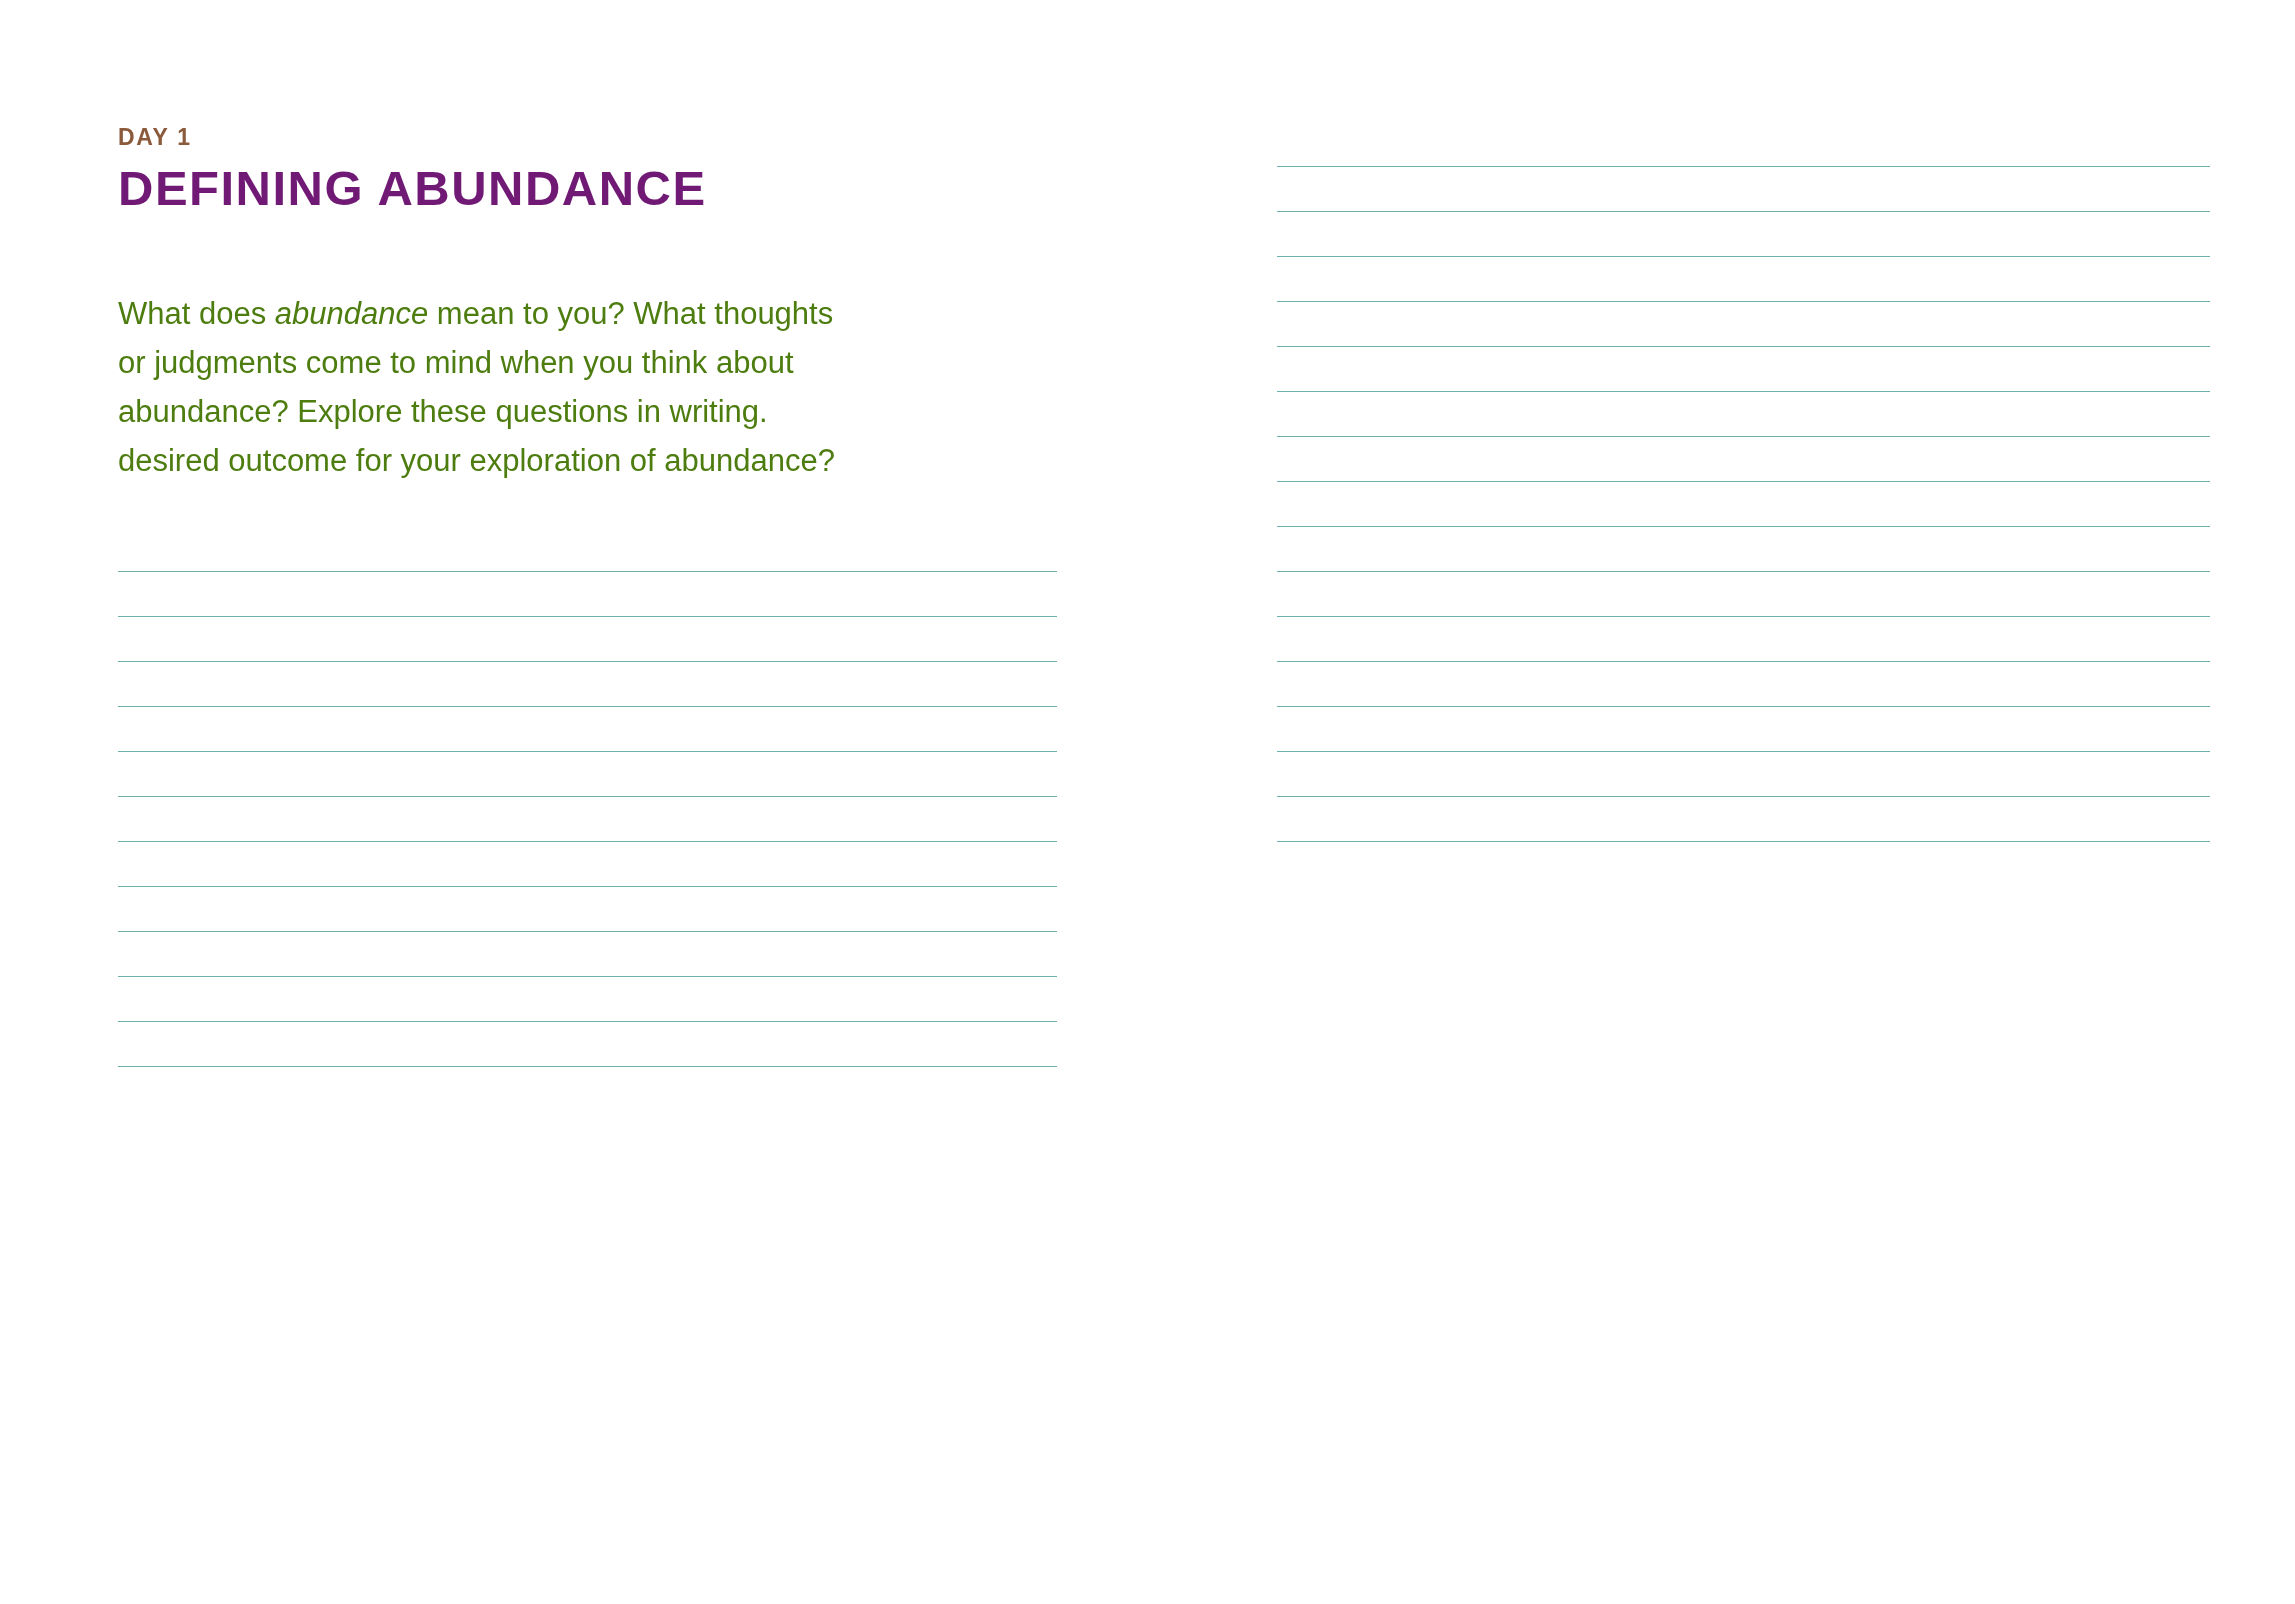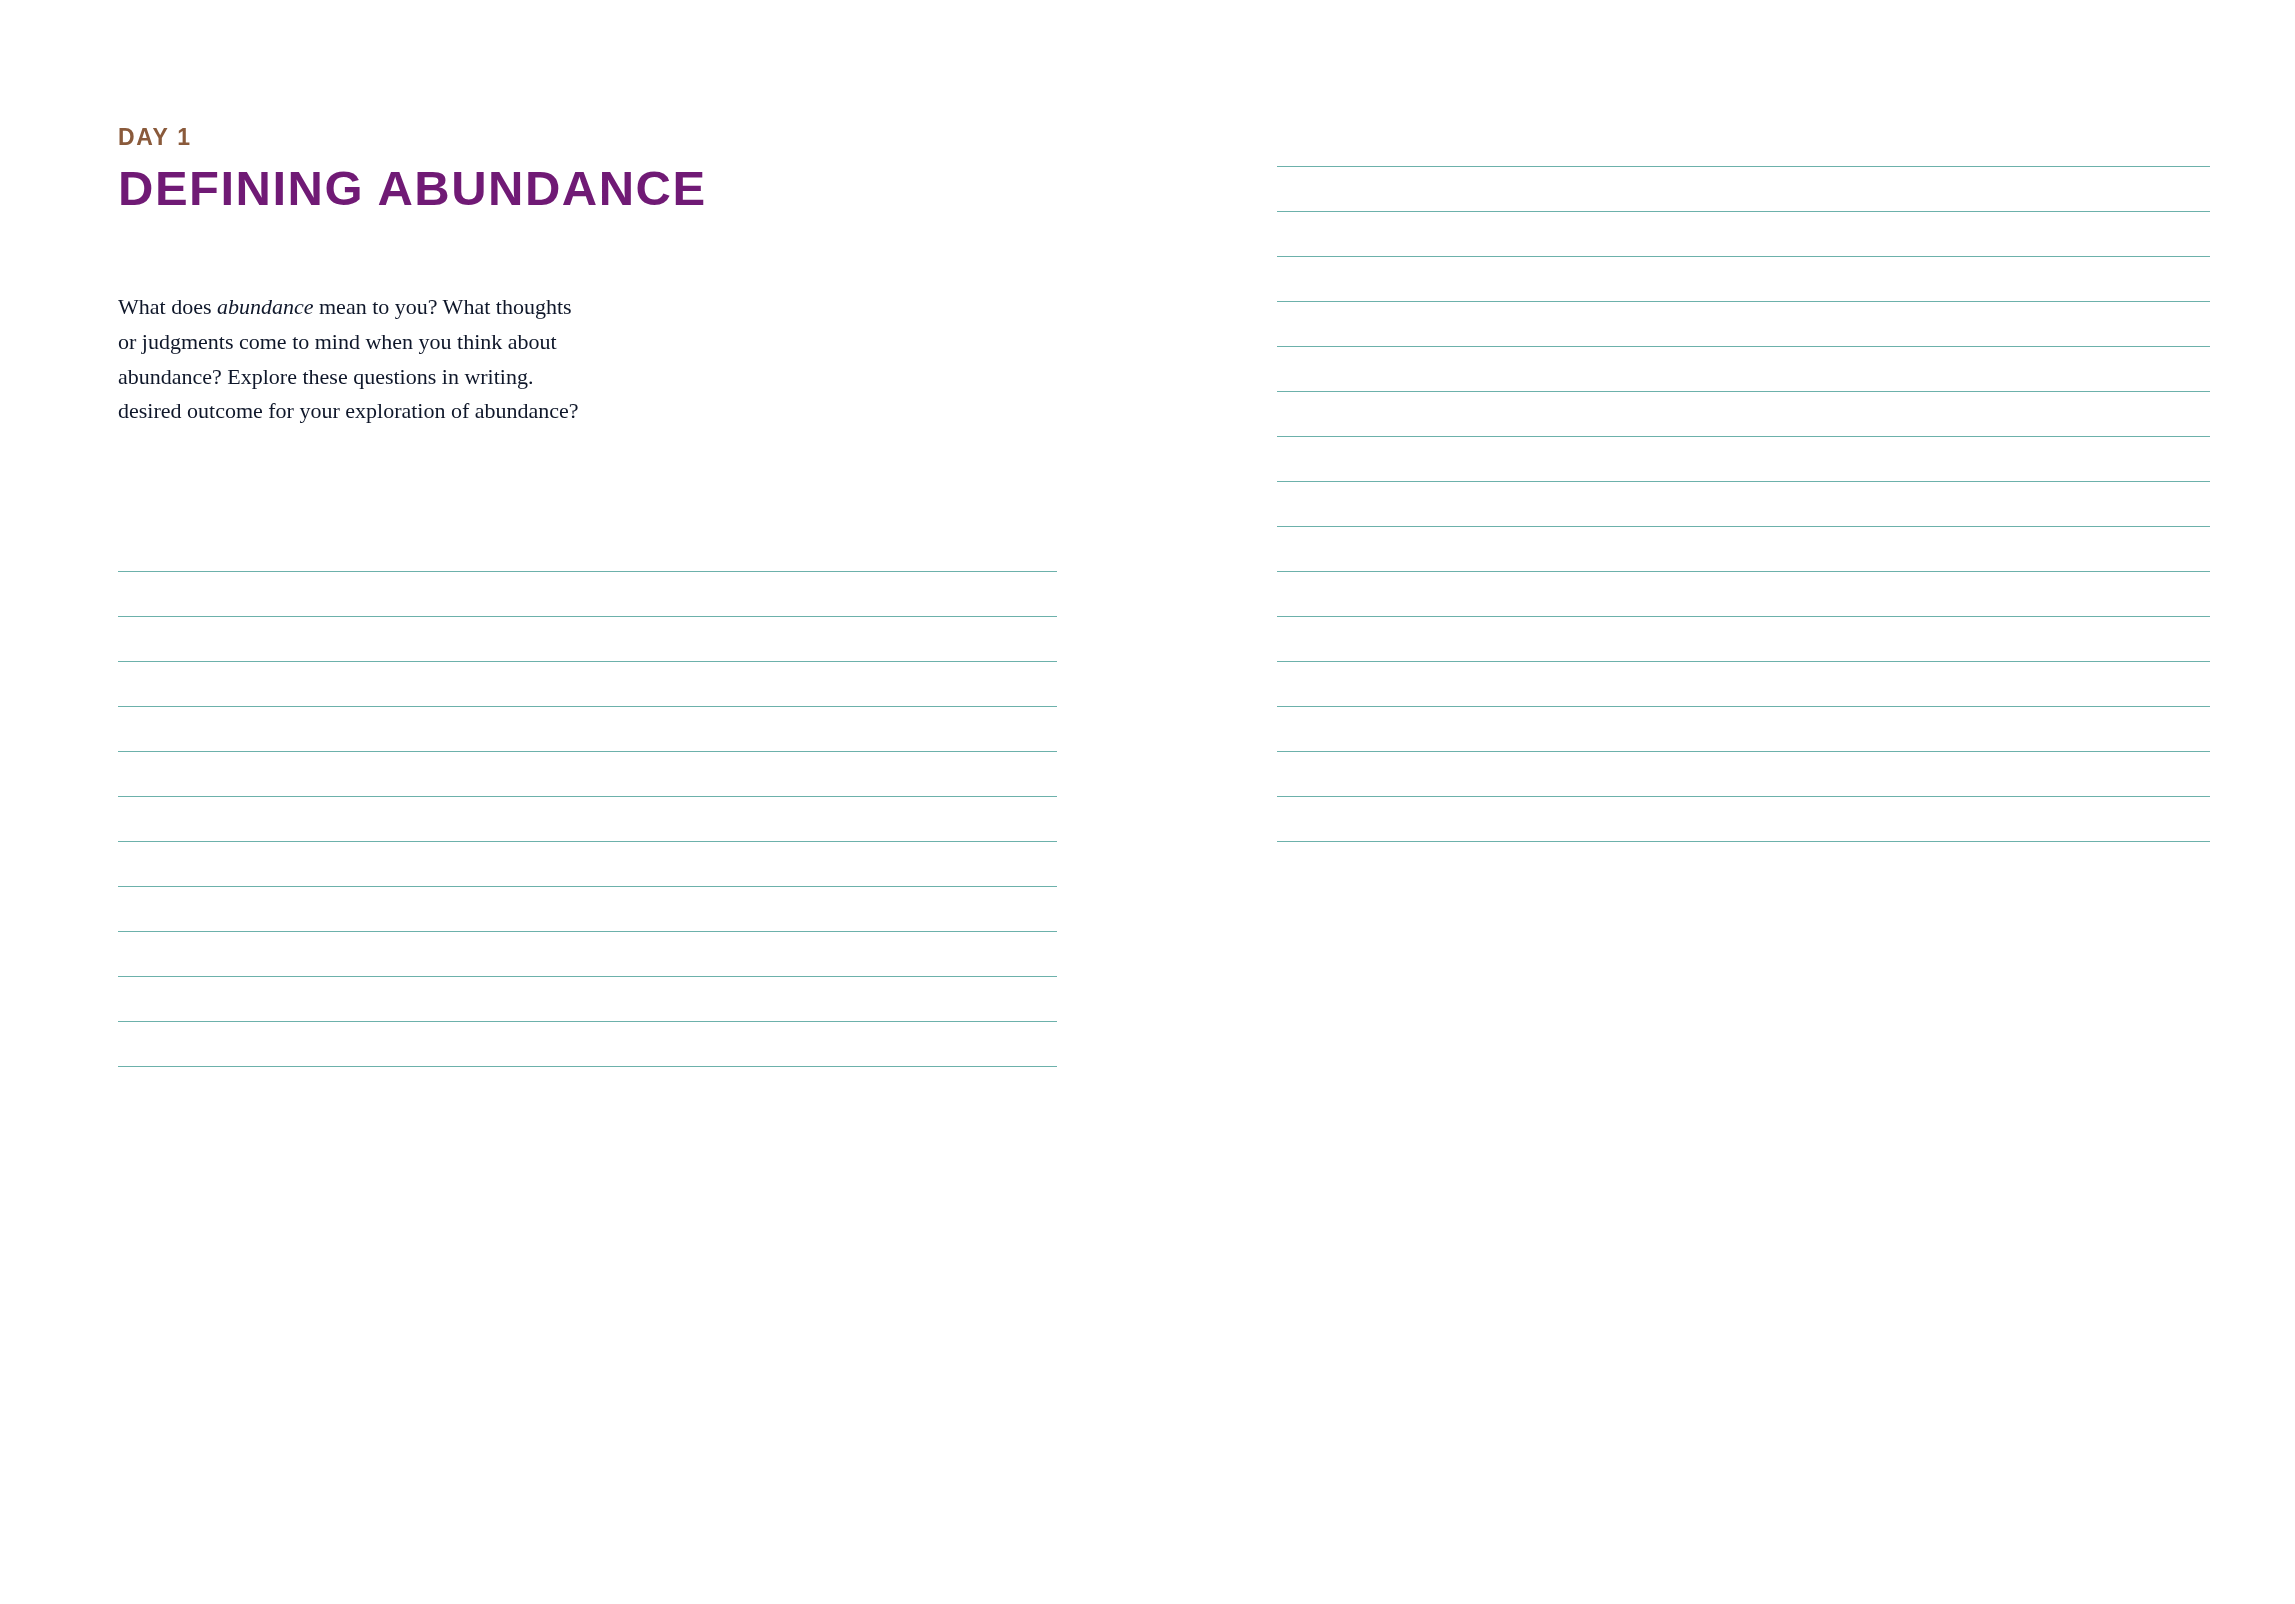--- a/index.html
+++ b/index.html
@@ -45,24 +45,24 @@
     font-weight: bold;
     font-size: 49px;
     letter-spacing: 1.5px;
     color: #701a75;
     margin: 0;
     line-height: 1.06;
   }
 
   .prompt {
     margin-top: 75px;
-    font-family: Liberation Serif, serif;
-    font-size: 22px;
+    font-family: Liberation Sans, sans-serif;
+    font-size: 31px;
     line-height: 1.58;
-    color: #0f172a;
+    color: #4d7c0f;
     width: 809px;
   }
   .prompt p { margin: 0; }
   .prompt em { font-style: italic; }
 
   
   .lines {
     position: absolute;
   }
   .rule {

